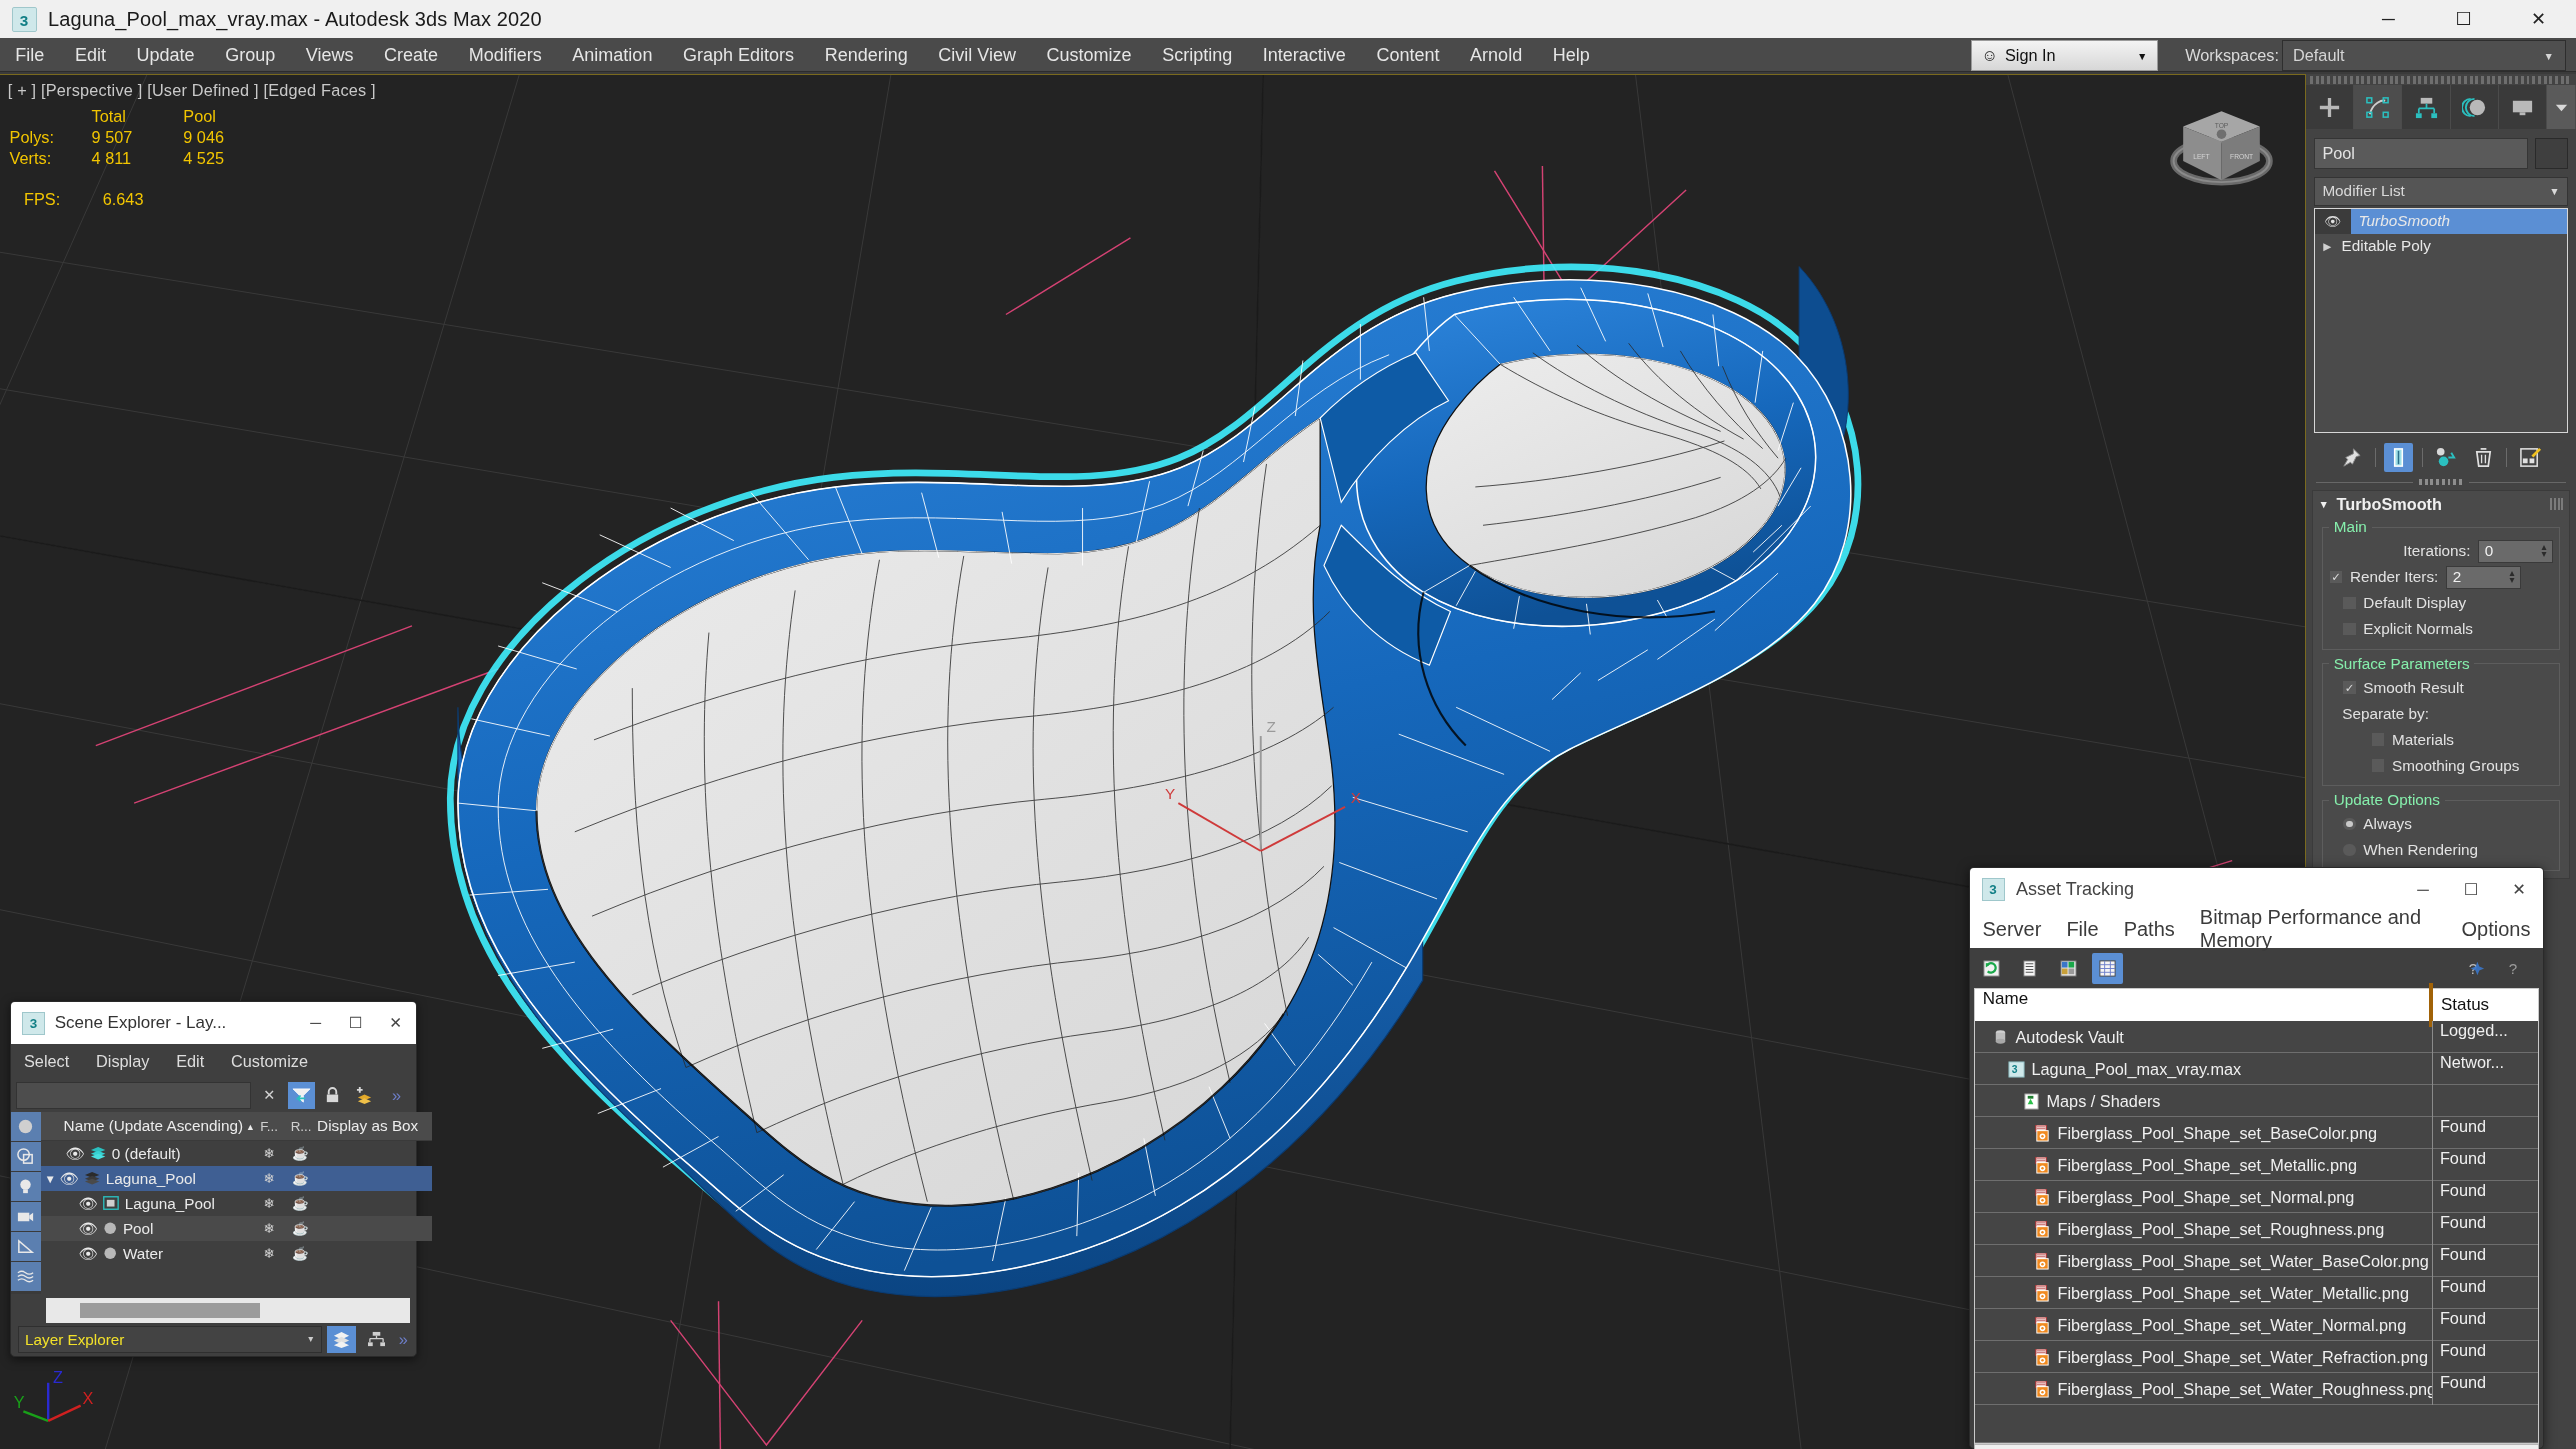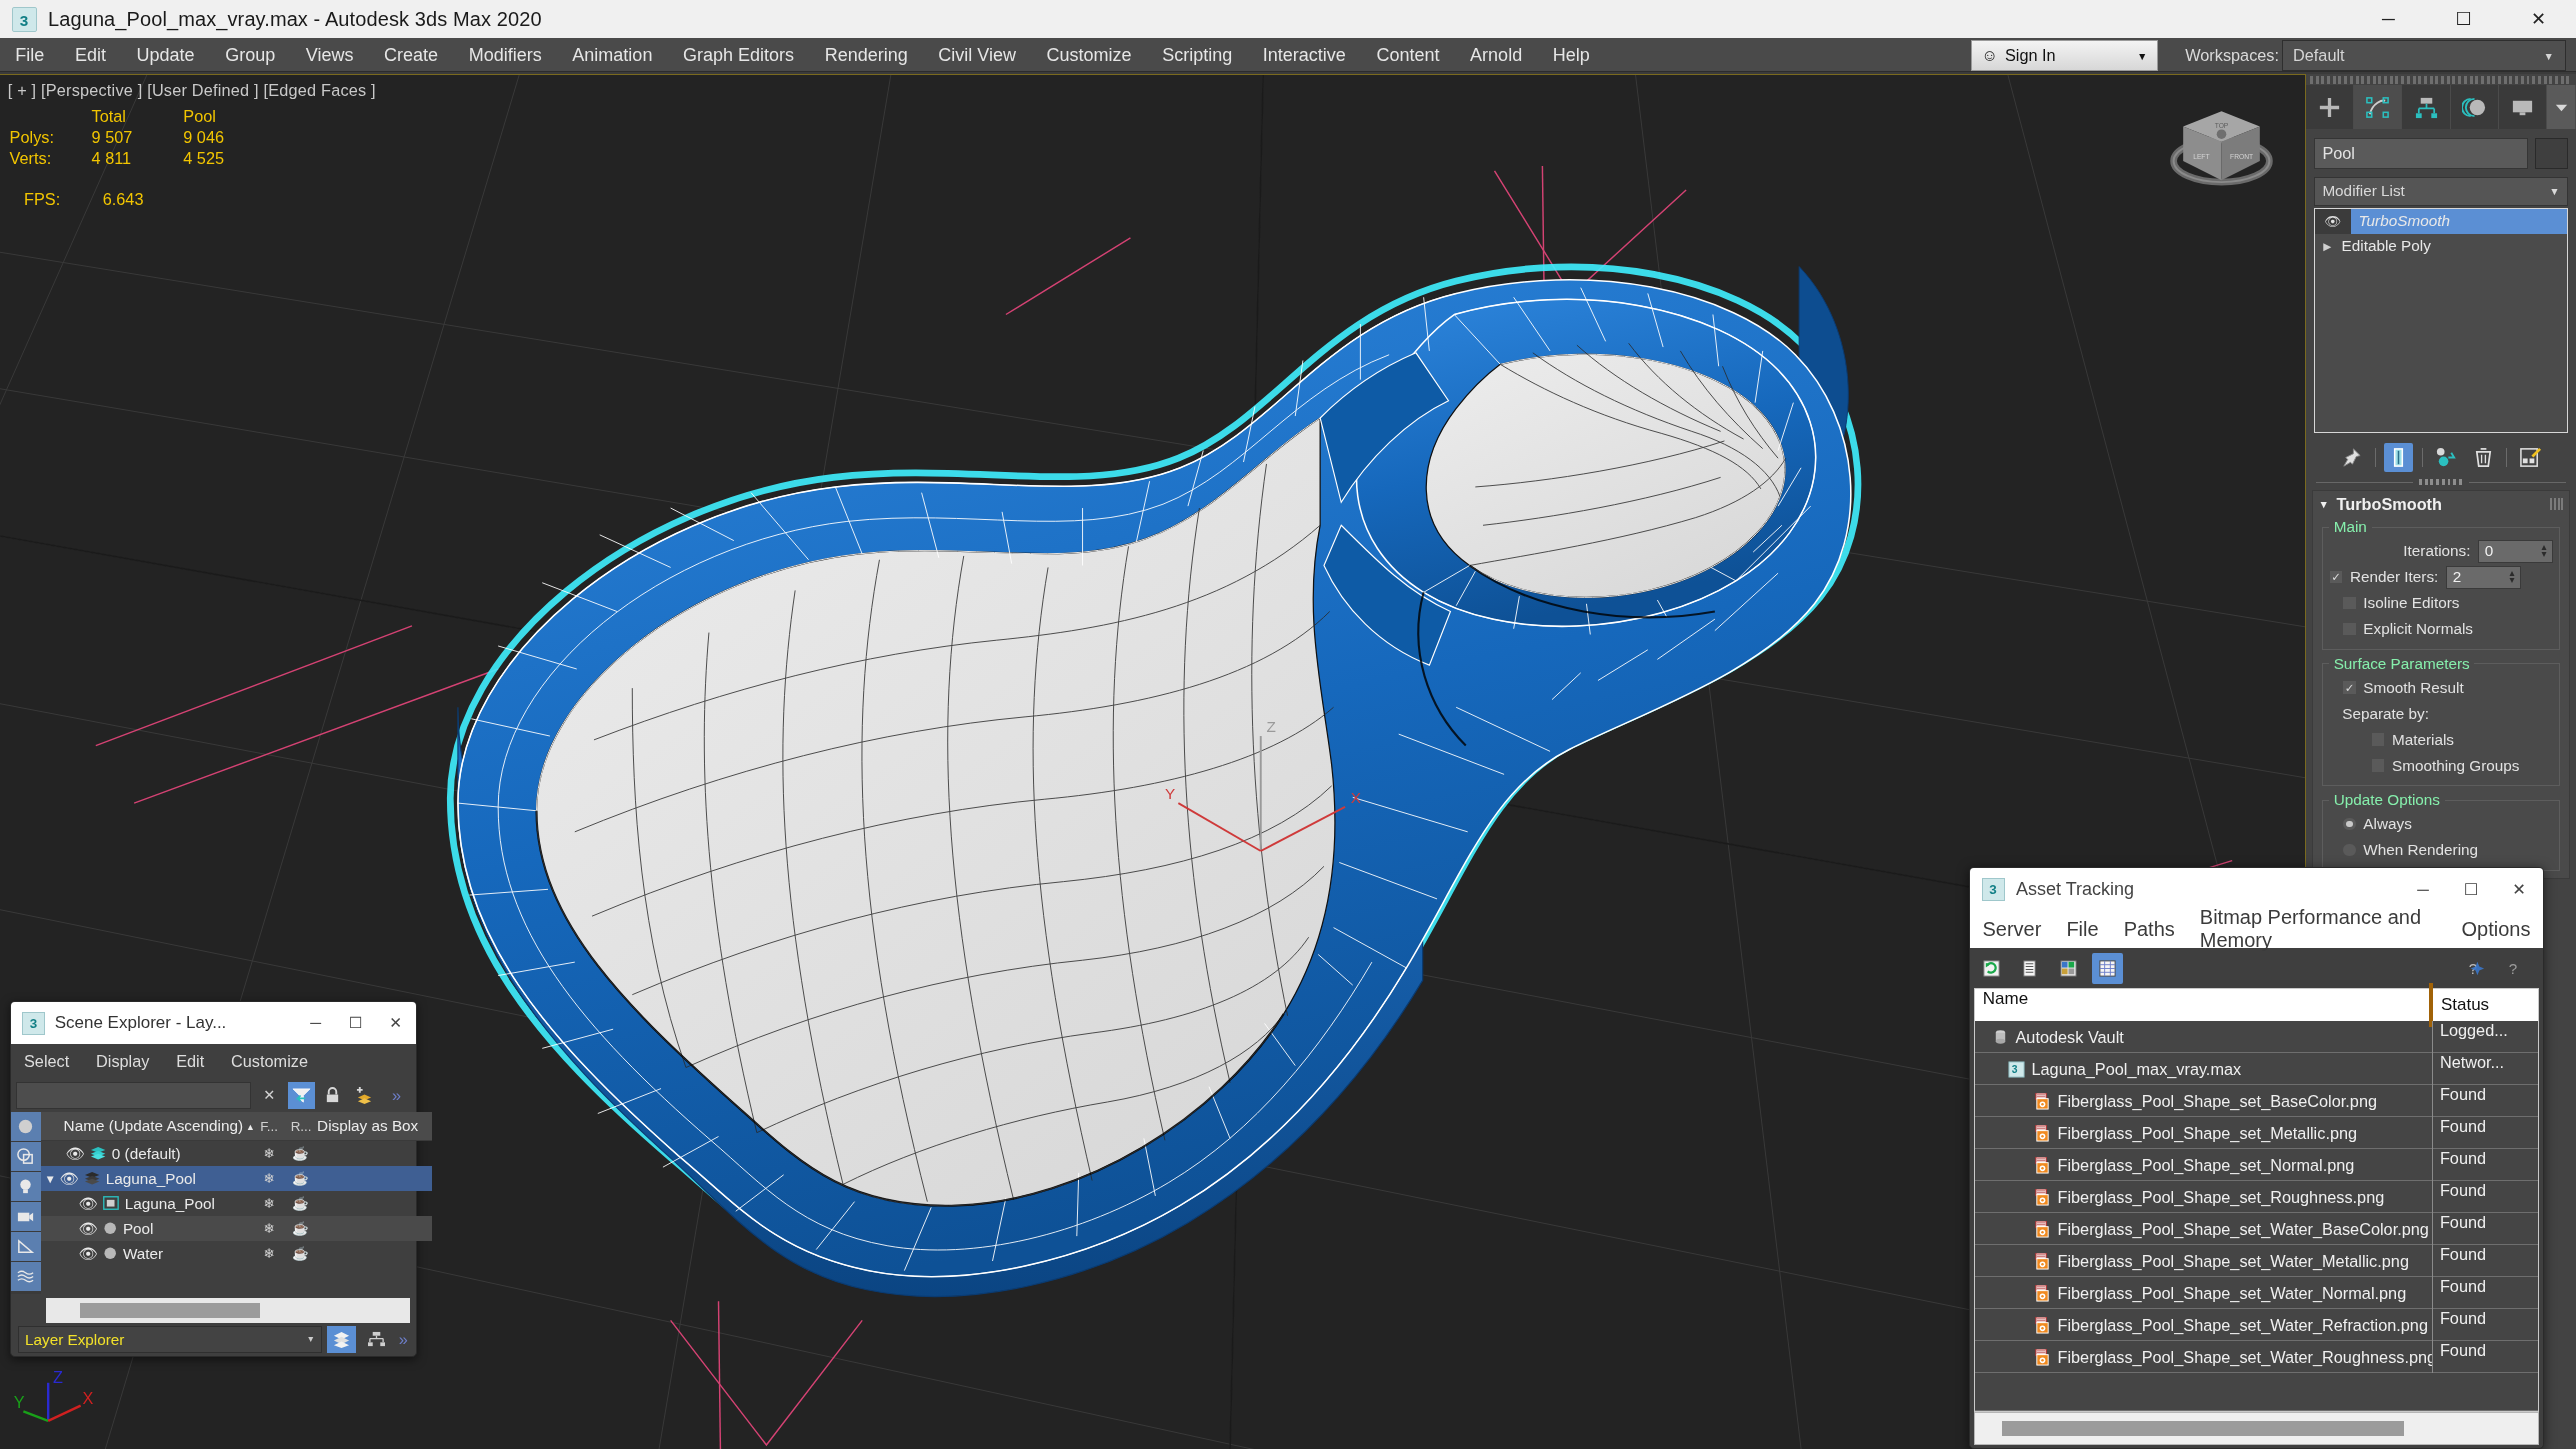--- a/index.html
+++ b/index.html
@@ -657,21 +657,21 @@
         <span class="spin">
           <span class="v">2</span>
           <span class="arrows">
               <span>▲</span>
               <span>▼</span>
             </span>
         </span>
       </div>
       <div class="prow indent1">
         <span class="cb"></span>
-        <span>Isoline Editors</span>
+        <span>Default Display</span>
       </div>
       <div class="prow indent1">
         <span class="cb"></span>
         <span>Explicit Normals</span>
       </div>
     </fieldset>
 
     <fieldset class="gb">
       <legend>Surface Parameters</legend>
       <div class="prow indent1">
@@ -986,20 +986,31 @@
       <div class="nm" style="padding-left:33px">
         <svg class="at-ico" viewBox="0 0 18 18" style="font-size:17px">
           <rect x="1" y="1" width="16" height="16" fill="#cfe8ea" stroke="#8ebfc4" stroke-width="1"></rect>
           <text x="4" y="13" font-size="11" fill="#127f86" font-weight="bold" font-family="Liberation Sans, sans-serif">3</text>
           </svg>
         <span>Laguna_Pool_max_vray.max</span>
       </div>
       <div class="st">Networ...</div>
     </div>
 
+    <div class="at-row">
+      <div class="nm" style="padding-left:48px">
+        <svg class="at-ico" viewBox="0 0 18 18">
+          <rect x="2" y="1" width="14" height="16" fill="#ffffff" stroke="#999" stroke-width="1"></rect>
+          <path d="M5 12 L8 6 L11 12 Z" fill="#2bbf4a"></path>
+            <rect x="5" y="3" width="6" height="3" fill="#1f7f2f"></rect>
+          </svg>
+        <span>Maps / Shaders</span>
+      </div>
+      <div class="st"></div>
+    </div>
 
     <div class="at-row">
       <div class="nm" style="padding-left:59px">
         <svg class="at-ico" viewBox="0 0 18 18">
           <rect x="2" y="0" width="11" height="7" fill="#ffffff" stroke="#b03030" stroke-width="1.2"></rect>
           <path d="M3 2 L12 2 M3 4 L12 4" stroke="#b03030" stroke-width="0.9"></path>
           <rect x="3" y="6" width="12" height="11" fill="#f08a20" stroke="#ffffff" stroke-width="1"></rect>
           <circle cx="9" cy="12" r="3" fill="#ffffff"></circle>
             <circle cx="9" cy="12" r="1.3" fill="#f08a20"></circle>
           </svg>

